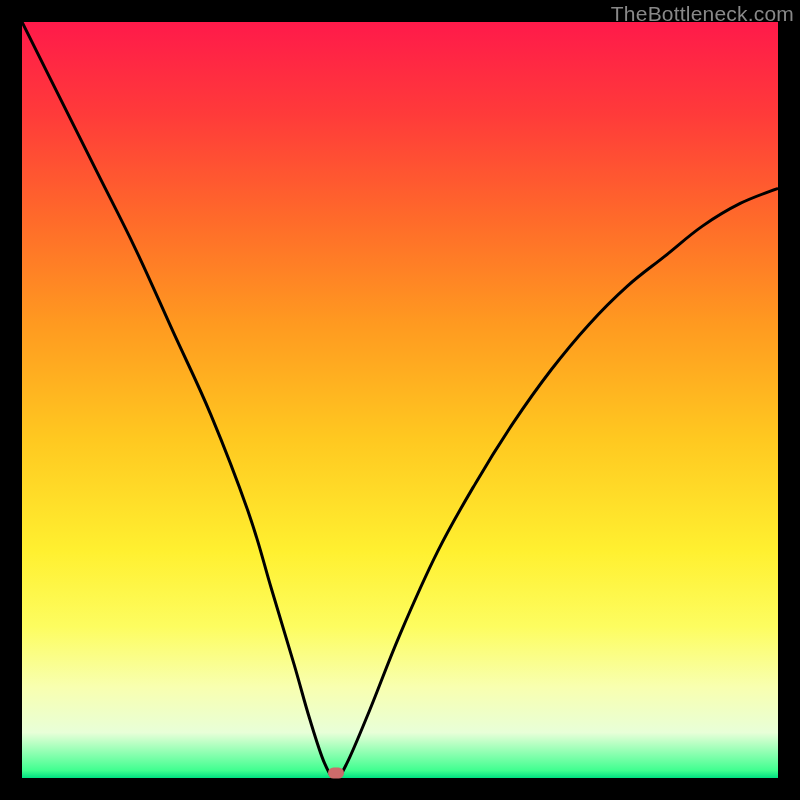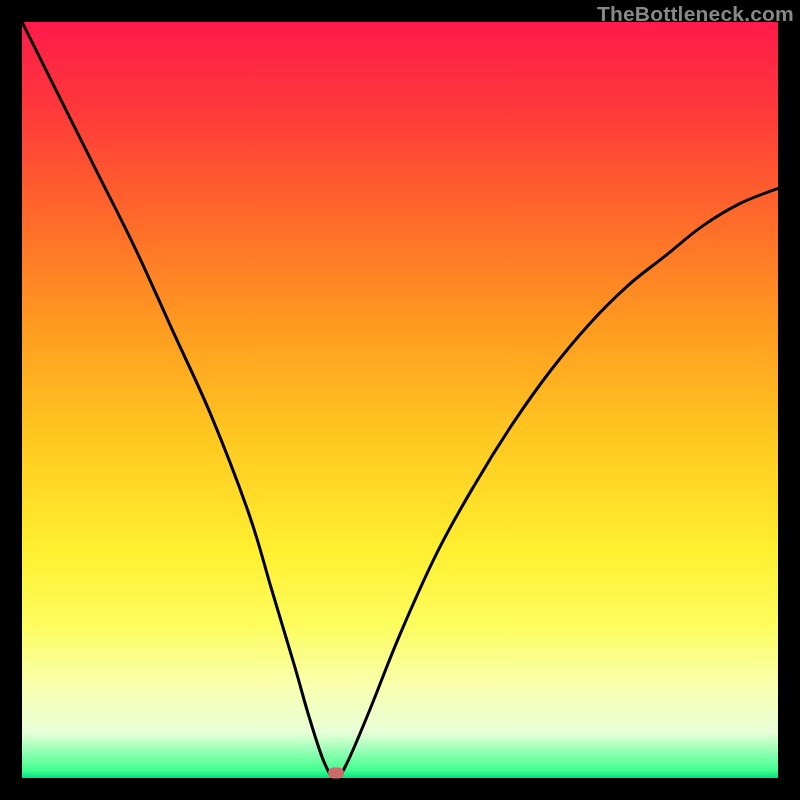--- a/index.html
+++ b/index.html
@@ -32,21 +32,21 @@
       #00e080 100%
     );
   }
   .watermark {
     position: absolute;
     top: 2px;
     right: 6px;
     color: #888;
     font-size: 21px;
     letter-spacing: 0.2px;
-    font-weight: bold;
+    font-weight: normal;
   }
   svg.curve {
     position: absolute;
     left: 22px;
     top: 22px;
     width: 756px;
     height: 756px;
   }
   .dot {
     position: absolute;

